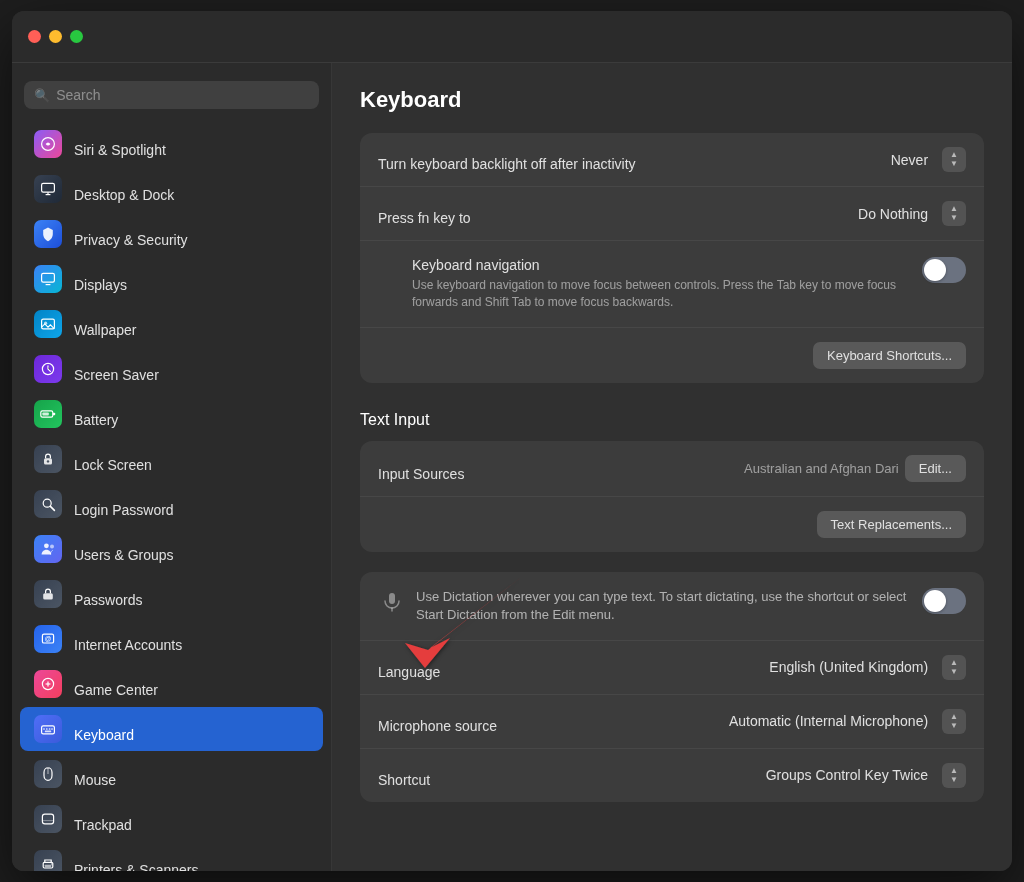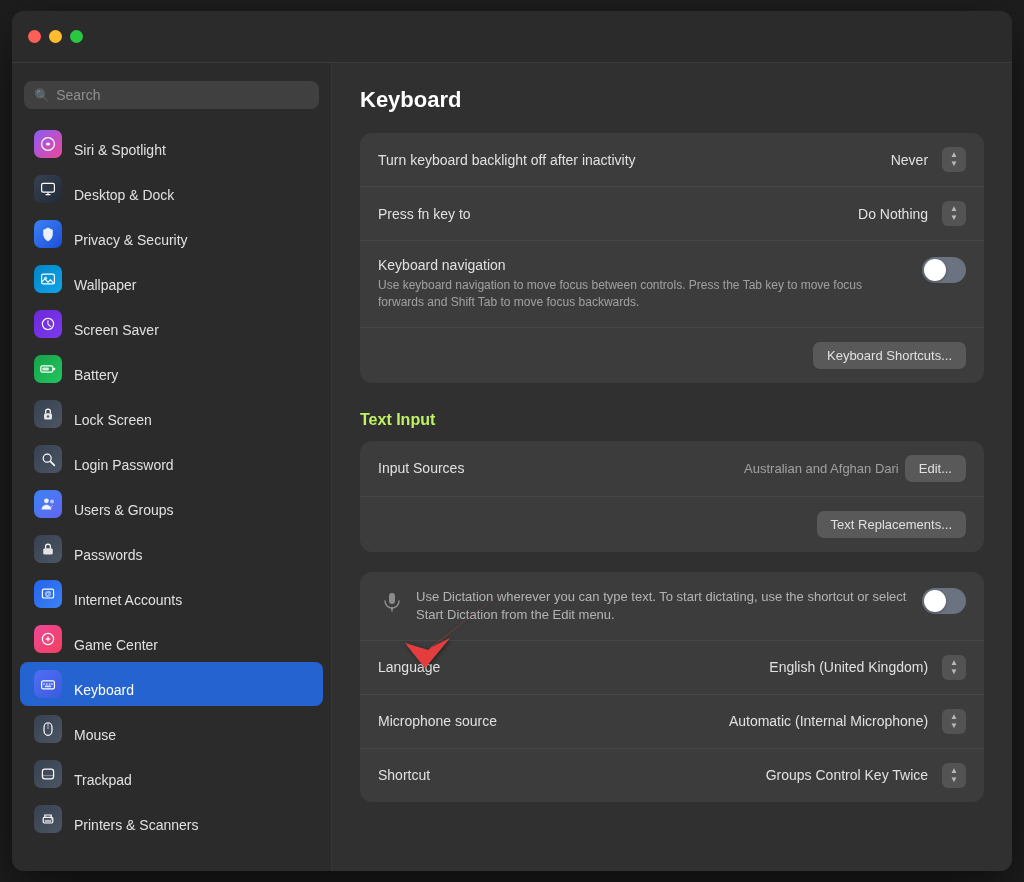--- a/index.html
+++ b/index.html
@@ -163,21 +163,21 @@
 
     .settings-section {
       background: rgba(255,255,255,0.06);
       border-radius: 12px;
       margin-bottom: 20px;
       overflow: hidden;
     }
 
     .settings-row {
       display: flex;
-      align-items: center;
+      align-items: flex-end;
       padding: 14px 18px;
       border-bottom: 1px solid rgba(255,255,255,0.06);
       min-height: 52px;
     }
 
     .settings-row:last-child {
       border-bottom: none;
     }
 
     .settings-row-label {
@@ -250,22 +250,22 @@
       border: none;
       border-radius: 7px;
       padding: 6px 14px;
       font-size: 13px;
       cursor: pointer;
       white-space: nowrap;
     }
 
     .section-title {
       font-size: 16px;
-      font-weight: 700;
-      color: #bef264;
+      font-weight: 400;
+      color: #ffffff;
       padding: 8px 0 12px;
     }
 
     .settings-row-right {
       display: flex;
       align-items: center;
       gap: 6px;
     }
 
     .input-sources-value {
@@ -332,20 +332,29 @@
             </div>
             <span>Desktop &amp; Dock</span>
           </div>
           <div class="sidebar-item">
             <div class="sidebar-icon icon-privacy">
               <svg viewBox="0 0 20 20" width="16" height="16">
                 <path d="M10 2L4 5v5c0 4 2.7 7.7 6 9 3.3-1.3 6-5 6-9V5L10 2z" fill="white" opacity="0.9"></path>
               </svg>
             </div>
             <span>Privacy &amp; Security</span>
+          </div>
+          <div class="sidebar-item">
+            <div class="sidebar-icon icon-displays">
+              <svg viewBox="0 0 20 20" width="16" height="16">
+                <rect x="2" y="3" width="16" height="11" rx="2" fill="none" stroke="white" stroke-width="1.5"></rect>
+                <line x1="7" y1="17" x2="13" y2="17" stroke="white" stroke-width="1.5"></line>
+              </svg>
+            </div>
+            <span>Displays</span>
           </div>
           <div class="sidebar-item">
             <div class="sidebar-icon icon-wallpaper">
               <svg viewBox="0 0 20 20" width="16" height="16">
                 <rect x="2" y="4" width="16" height="12" rx="2" fill="none" stroke="white" stroke-width="1.5"></rect>
                 <circle cx="7" cy="9" r="2" fill="white" opacity="0.7"></circle>
                 <path d="M2 14l4-4 4 4 3-3 5 5" stroke="white" stroke-width="1.3" fill="none"></path>
               </svg>
             </div>
             <span>Wallpaper</span>
@@ -496,21 +505,21 @@
             <div class="stepper-control">
               <div class="stepper-arrows">
                 <span class="stepper-arrow">▲</span>
                 <span class="stepper-arrow">▼</span>
               </div>
             </div>
           </div>
         </div>
 
         <div class="settings-row" style="align-items: flex-start; padding-top: 16px; padding-bottom: 16px;">
-          <div style="flex:1;">
+          <div style="flex:1;margin-left:34px;">
             <div class="settings-row-label">Keyboard navigation</div>
             <div class="settings-row-sublabel">Use keyboard navigation to move focus between controls. Press the Tab key to move focus forwards and Shift Tab to move focus backwards.</div>
           </div>
           <div class="toggle">
             <div class="toggle-knob"></div>
           </div>
         </div>
 
         <div class="settings-row" style="justify-content: flex-end;">
           <button class="action-button">Keyboard Shortcuts...</button>

